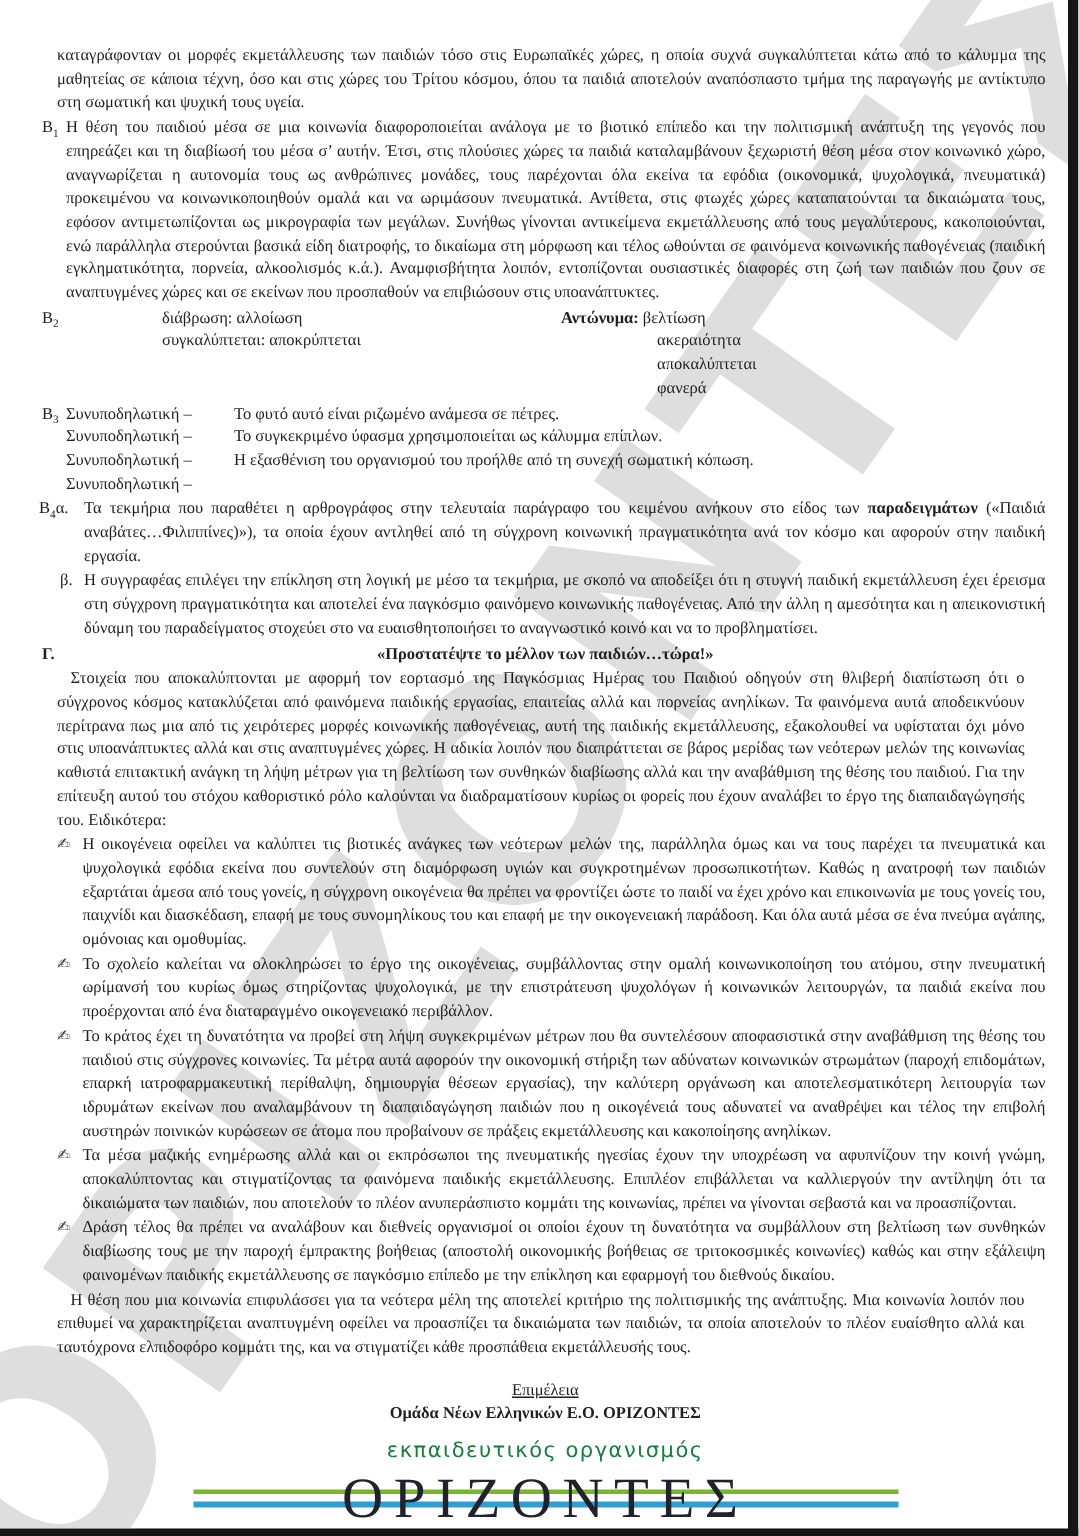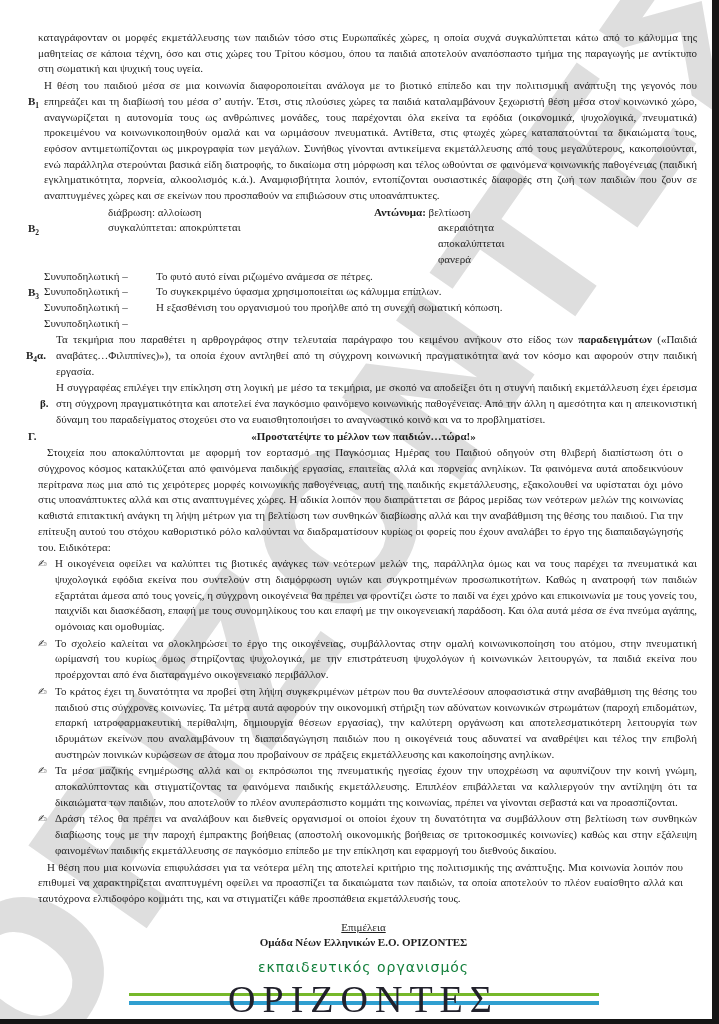--- a/index.html
+++ b/index.html
@@ -29,21 +29,21 @@
   }
   .content{
     position:relative;z-index:1;
     padding:20px 15px 0 30px;
     font-size:11px;
     line-height:15.7px;
     text-align:justify;
   }
   .para{margin:10px 0 1px 8px;}
   .block{position:relative;padding-left:14px;margin-bottom:1px;}
-  .block>.lbl{position:absolute;left:-2px;top:16px;font-weight:bold;text-align:left;}
+  .block>.lbl{position:absolute;left:-2px;top:0;font-weight:normal;text-align:left;}
   sub{font-size:7.5px;line-height:0;}
   .bold{font-weight:bold;}
   
   .b2-cols{display:flex;text-align:left;}
   .b2-col1{width:330px;flex:none;}
   .b2-col2{flex:1;}
   .cont{padding-left:64px;}
   
   .b3row{display:flex;text-align:left;}
   .b3type{width:112px;flex:none;}

